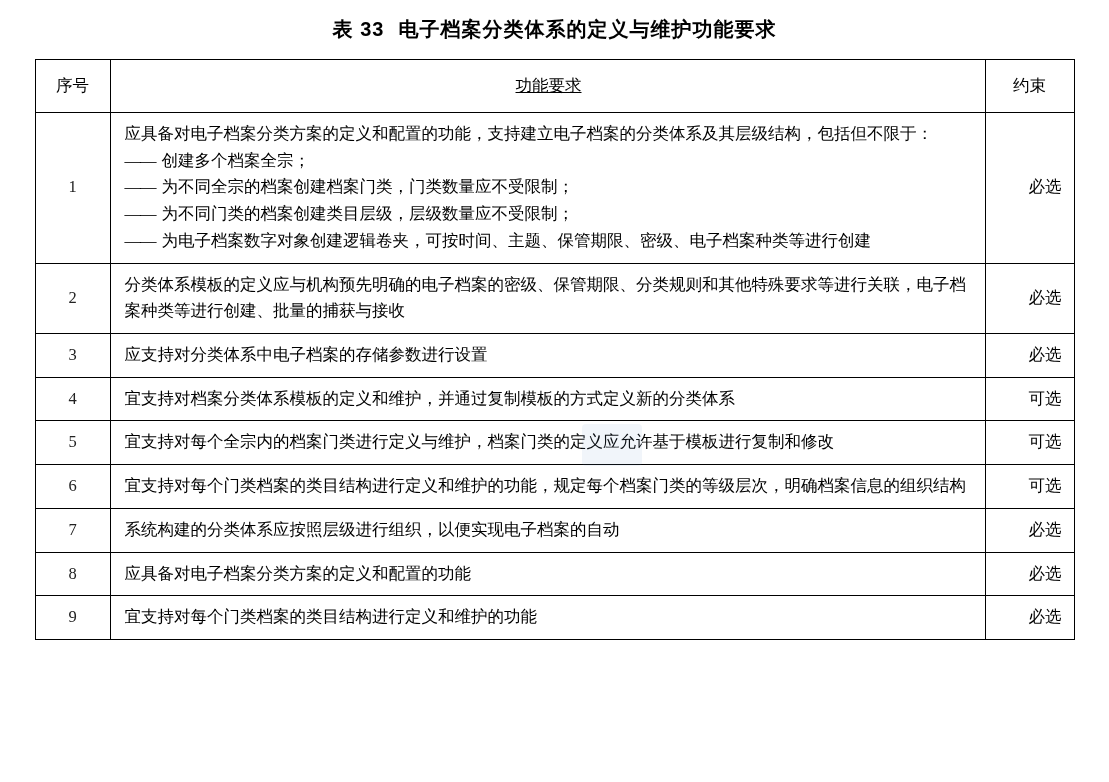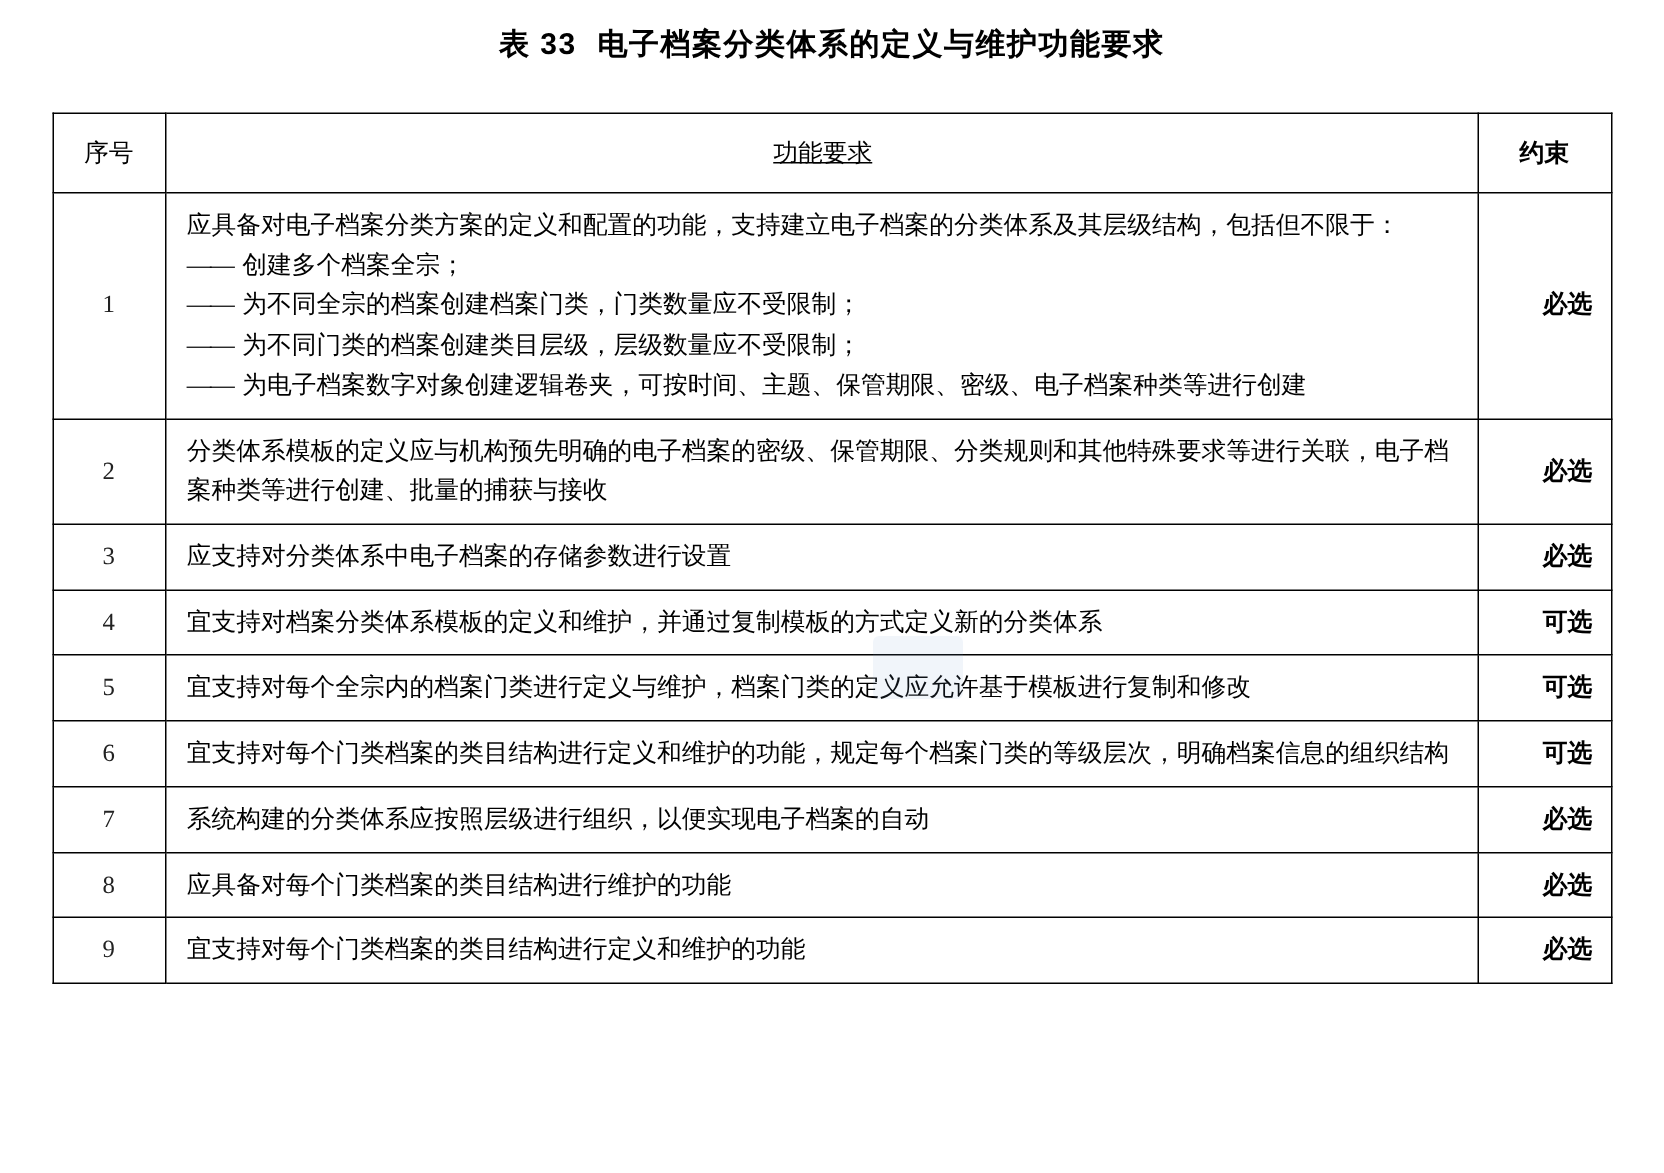--- a/index.html
+++ b/index.html
@@ -27,21 +27,21 @@
     font-size: 20px;
     letter-spacing: 1px;
     padding-top: 16px;
     padding-bottom: 16px;
   }
   .table-title .title-num {
     margin-right: 14px;
   }
   table.req-table {
     border-collapse: collapse;
-    margin: 16px auto;
+    margin: 0 auto;
     width: 1040px;
     table-layout: fixed;
   }
   table.req-table td, table.req-table th {
     border: 1px solid #000000;
     vertical-align: middle;
     font-size: 16.5px;
     line-height: 1.62;
     font-family: "Liberation Serif", "DejaVu Serif", serif;
   }
@@ -49,21 +49,20 @@
     width: 74px;
     text-align: center;
   }
   th.col-req, td.col-req {
     text-align: left;
     padding: 8px 12px 8px 14px;
   }
   th.col-con, td.col-con {
     width: 88px;
     text-align: center;
-    font-weight: bold;
   }
   thead th {
     height: 36px;
     padding: 4px 0;
     font-weight: normal;
     text-align: center;
   }
   td.col-seq {
     font-size: 16px;
     color: #222;
@@ -162,21 +161,21 @@
         <tr>
           <td class="col-seq">7</td>
           <td class="col-req">
             <span class="req-line">系统构建的分类体系应按照层级进行组织，以便实现电子档案的自动</span>
           </td>
           <td class="col-con">必选</td>
         </tr>
         <tr>
           <td class="col-seq">8</td>
           <td class="col-req">
-            <span class="req-line">应具备对每个门类档案的类目结构进行维护的功能</span>
+            <span class="req-line">应具备对电子档案分类方案的定义和配置的功能</span>
           </td>
           <td class="col-con">必选</td>
         </tr>
         <tr>
           <td class="col-seq">9</td>
           <td class="col-req">
             <span class="req-line">宜支持对每个门类档案的类目结构进行定义和维护的功能</span>
           </td>
           <td class="col-con">必选</td>
         </tr>

